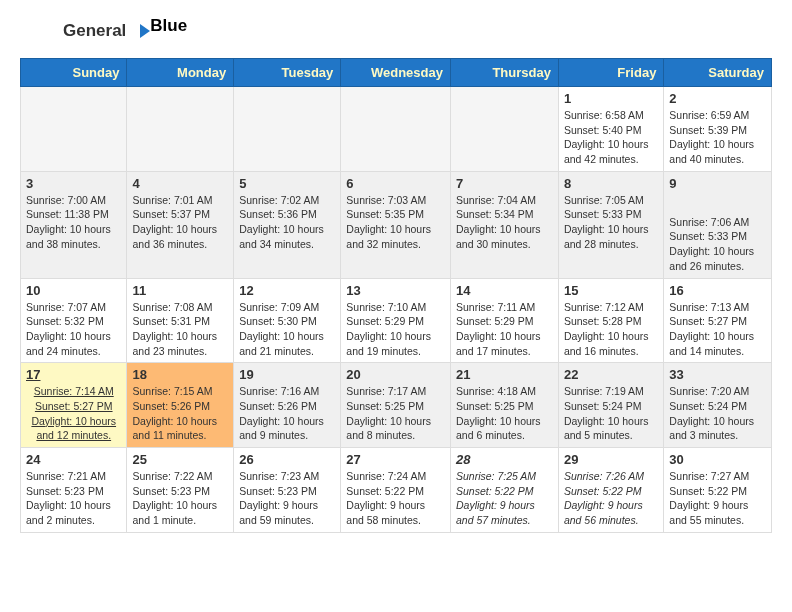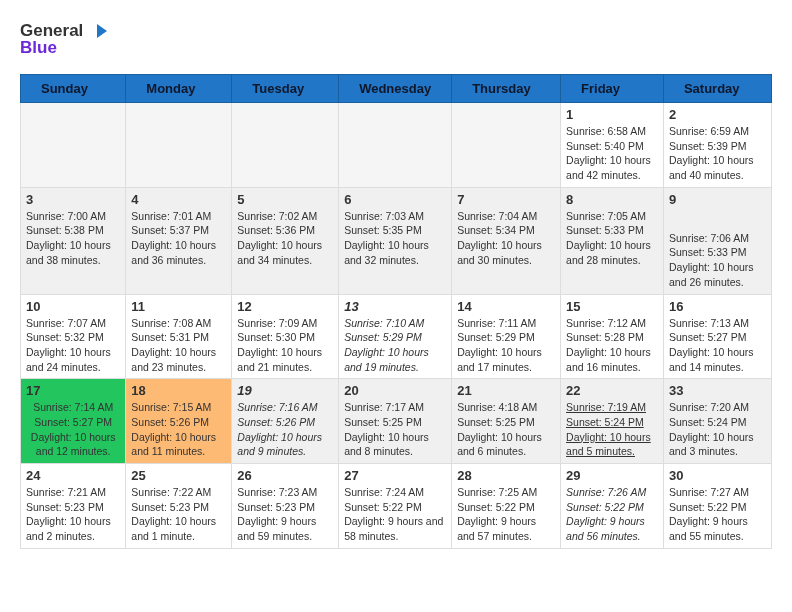--- a/index.html
+++ b/index.html
@@ -34,25 +34,25 @@
       color: #555;
     }
     table {
       width: 100%;
       border-collapse: collapse;
     }
     thead tr {
       background-color: #2176c7;
     }
     thead th {
-      color: #0f172a;
+      color: #fef9c3;
       font-size: 13px;
       font-weight: bold;
-      padding: 6px 20px;
-      text-align: left;
+      padding: 6px 7px;
+      text-align: right;
       border: 1px solid #1a5fa0;
     }
     tbody tr {
       vertical-align: top;
     }
     tbody td {
       border: 1px solid #ddd;
       padding: 4px 5px;
       font-size: 11px;
       color: #333;
@@ -80,28 +80,28 @@
     }
     td.empty {
       background: #f5f5f5 !important;
     }
   </style>
 </head>
 <body>
 
 <div class="header">
   <div class="logo">
-  <div style="display:flex;flex-direction:column;align-items:flex-start;">
+  <div style="display:flex;flex-direction:row;align-items:flex-start;margin-left:43px;">
     <div style="display:flex;align-items:center;gap:2px;">
       <span style="font-size:17px;font-weight:bold;color:#333;">General</span>
       <svg width="22" height="22" viewBox="0 0 22 22">
         <polygon points="12,4 22,11 12,18" fill="#2176c7"></polygon>
       </svg>
     </div>
-    <span style="font-size:17px;font-weight:bold;color:#6d28d9;margin-top:-4px;">Blue</span>
+    <span style="font-size:17px;font-weight:bold;color:#000000;margin-top:-4px;">Blue</span>
   </div>
 </div>
   <div class="title-section">
     <div class="month-title"></div>
     <div class="location"></div>
   </div>
 </div>
 
 <table>
   <thead>
@@ -132,21 +132,21 @@
           <span class="day-number">2</span>
           <div class="day-info" style="white-space: pre-line;">Sunrise: 6:59 AM
 Sunset: 5:39 PM
 Daylight: 10 hours and 40 minutes.</div>
         </td>
       </tr>
       <tr>
         <td style="background: rgb(240, 240, 240);">
           <span class="day-number">3</span>
           <div class="day-info" style="white-space: pre-line;">Sunrise: 7:00 AM
-Sunset: 5:38 PM
+Sunset: 11:38 PM
 Daylight: 10 hours and 38 minutes.</div>
         </td>
         <td style="background: rgb(240, 240, 240);">
           <span class="day-number">4</span>
           <div class="day-info" style="white-space: pre-line;">Sunrise: 7:01 AM
 Sunset: 5:37 PM
 Daylight: 10 hours and 36 minutes.</div>
         </td>
         <td style="background: rgb(240, 240, 240);">
           <span class="day-number">5</span>
@@ -191,21 +191,21 @@
           <div class="day-info" style="white-space: pre-line;">Sunrise: 7:08 AM
 Sunset: 5:31 PM
 Daylight: 10 hours and 23 minutes.</div>
         </td>
         <td style="background: rgb(255, 255, 255);">
           <span class="day-number">12</span>
           <div class="day-info" style="white-space: pre-line;">Sunrise: 7:09 AM
 Sunset: 5:30 PM
 Daylight: 10 hours and 21 minutes.</div>
         </td>
-        <td style="background: rgb(255, 255, 255); font-style: italic;">
+        <td style="background: rgb(255, 255, 255);">
           <span class="day-number">13</span>
           <div class="day-info" style="white-space: pre-line;">Sunrise: 7:10 AM
 Sunset: 5:29 PM
 Daylight: 10 hours and 19 minutes.</div>
         </td>
         <td style="background: rgb(255, 255, 255);">
           <span class="day-number">14</span>
           <div class="day-info" style="white-space: pre-line;">Sunrise: 7:11 AM
 Sunset: 5:29 PM
 Daylight: 10 hours and 17 minutes.</div>
@@ -217,53 +217,53 @@
 Daylight: 10 hours and 16 minutes.</div>
         </td>
         <td style="background: rgb(255, 255, 255);">
           <span class="day-number">16</span>
           <div class="day-info" style="white-space: pre-line;">Sunrise: 7:13 AM
 Sunset: 5:27 PM
 Daylight: 10 hours and 14 minutes.</div>
         </td>
       </tr>
       <tr>
-        <td style="background: #22c55e;">
+        <td style="background: #fef9c3; text-decoration: underline;">
           <span class="day-number">17</span>
           <div class="day-info" style="white-space: pre-line; text-align: center;">Sunrise: 7:14 AM
 Sunset: 5:27 PM
 Daylight: 10 hours and 12 minutes.</div>
         </td>
         <td style="background: #fdba74;">
           <span class="day-number">18</span>
           <div class="day-info" style="white-space: pre-line;">Sunrise: 7:15 AM
 Sunset: 5:26 PM
 Daylight: 10 hours and 11 minutes.</div>
         </td>
-        <td style="background: rgb(240, 240, 240); font-style: italic;">
+        <td style="background: rgb(240, 240, 240);">
           <span class="day-number">19</span>
           <div class="day-info" style="white-space: pre-line;">Sunrise: 7:16 AM
 Sunset: 5:26 PM
 Daylight: 10 hours and 9 minutes.</div>
         </td>
         <td style="background: rgb(240, 240, 240);">
           <span class="day-number">20</span>
           <div class="day-info" style="white-space: pre-line;">Sunrise: 7:17 AM
 Sunset: 5:25 PM
 Daylight: 10 hours and 8 minutes.</div>
         </td>
         <td style="background: rgb(240, 240, 240);">
           <span class="day-number">21</span>
           <div class="day-info" style="white-space: pre-line;">Sunrise: 4:18 AM
 Sunset: 5:25 PM
 Daylight: 10 hours and 6 minutes.</div>
         </td>
         <td style="background: rgb(240, 240, 240);">
           <span class="day-number">22</span>
-          <div class="day-info" style="white-space: pre-line; text-decoration: underline;">Sunrise: 7:19 AM
+          <div class="day-info" style="white-space: pre-line;">Sunrise: 7:19 AM
 Sunset: 5:24 PM
 Daylight: 10 hours and 5 minutes.</div>
         </td>
         <td style="background: rgb(240, 240, 240);">
           <span class="day-number">33</span>
           <div class="day-info" style="white-space: pre-line;">Sunrise: 7:20 AM
 Sunset: 5:24 PM
 Daylight: 10 hours and 3 minutes.</div>
         </td>
       </tr>
@@ -285,21 +285,21 @@
           <div class="day-info" style="white-space: pre-line;">Sunrise: 7:23 AM
 Sunset: 5:23 PM
 Daylight: 9 hours and 59 minutes.</div>
         </td>
         <td style="background: rgb(255, 255, 255);">
           <span class="day-number">27</span>
           <div class="day-info" style="white-space: pre-line;">Sunrise: 7:24 AM
 Sunset: 5:22 PM
 Daylight: 9 hours and 58 minutes.</div>
         </td>
-        <td style="background: rgb(255, 255, 255);">
+        <td style="background: rgb(255, 255, 255); font-style: italic;">
           <span class="day-number">28</span>
           <div class="day-info" style="white-space: pre-line;">Sunrise: 7:25 AM
 Sunset: 5:22 PM
 Daylight: 9 hours and 57 minutes.</div>
         </td>
         <td style="background: rgb(255, 255, 255);">
           <span class="day-number">29</span>
           <div class="day-info" style="white-space: pre-line; font-style: italic;">Sunrise: 7:26 AM
 Sunset: 5:22 PM
 Daylight: 9 hours and 56 minutes.</div>

